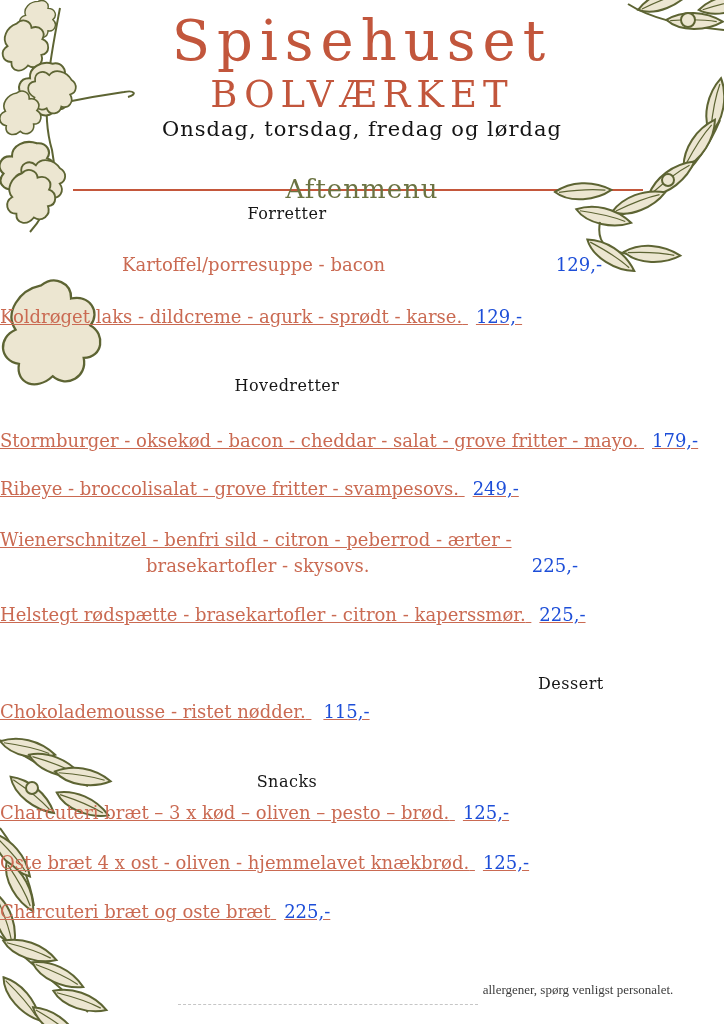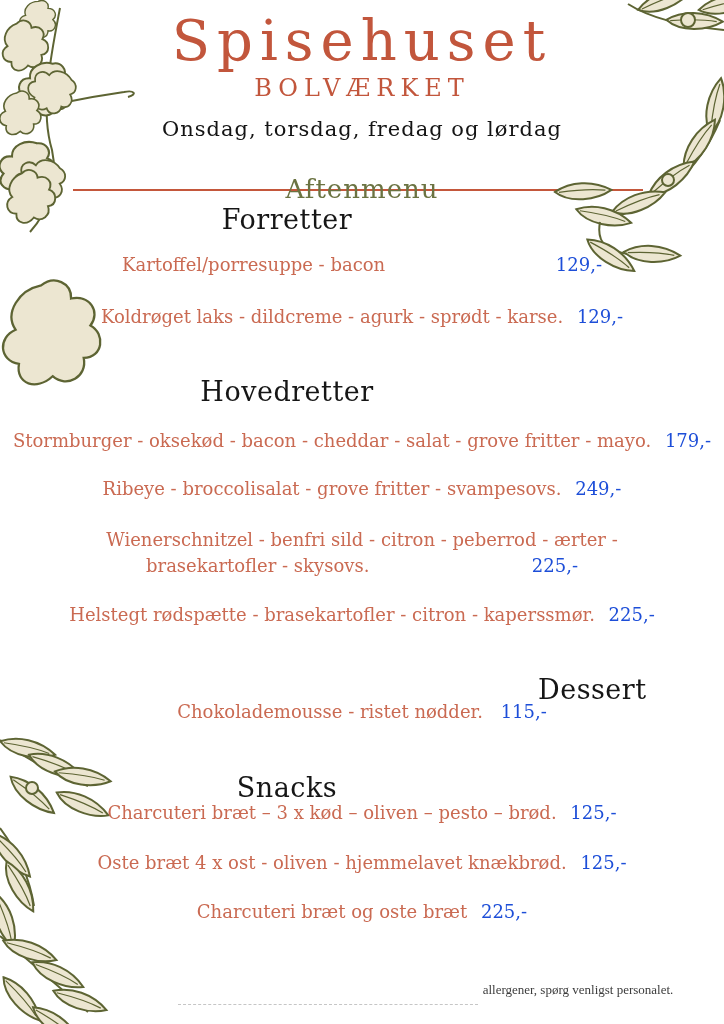--- a/index.html
+++ b/index.html
@@ -14,32 +14,32 @@
   
   .divider{
     position:absolute;left:73px;top:189px;width:570px;height:0;
     border-top:2px solid #c4573b;z-index:0;
   }
   .deco{position:absolute;left:0;top:0;z-index:1;pointer-events:none;}
   .txt{position:absolute;left:0;width:724px;z-index:2;}
 
   .brand-title{top:10px;text-align:center;font-size:56px;line-height:1.1;
     color:#c2563c;letter-spacing:7px;}
-  .brand-sub{top:76px;text-align:center;font-size:24px;line-height:1.05;
+  .brand-sub{top:76px;text-align:center;font-size:37px;line-height:1.05;
     color:#c2563c;letter-spacing:6px;}
   .schedule{top:117px;text-align:center;font-size:21px;color:#141414;letter-spacing:1px;}
   .menu-title{top:157px;text-align:center;font-size:26px;color:#6b7342;letter-spacing:1px;margin-top:17px;}
 
   .heading{position:absolute;left:0;width:574px;z-index:2;text-align:center;
-    font-size:27px;color:#161616;letter-spacing:.5px;}
+    font-size:16px;color:#161616;letter-spacing:.5px;}
   .heading.offset{text-align:left;padding-left:538px;box-sizing:border-box;}
 
   .row{position:absolute;left:0;width:724px;z-index:2;white-space:nowrap;
     font-size:18px;color:#ca6a52;}
-  .center{text-align:center;}
+  .center{text-align:left;text-decoration:underline;}
   .price{color:#1d4ed8;margin-left:8px;}
   .price.gap{margin-left:12px;}
   .split{display:flex;justify-content:space-between;padding:0 122px;box-sizing:border-box;gap:16px;}
   .split2{display:flex;justify-content:space-between;padding:0 146px;box-sizing:border-box;}
 
   .footer-line{position:absolute;left:178px;top:1004px;width:300px;height:0;
     border-top:1px dashed #c6c6c6;z-index:2;}
   .footer-note{position:absolute;left:442px;top:982px;width:272px;z-index:2;
     text-align:center;font-family:"Liberation Serif", serif;
     font-size:13px;line-height:1.3;color:#3c3c3c;}

